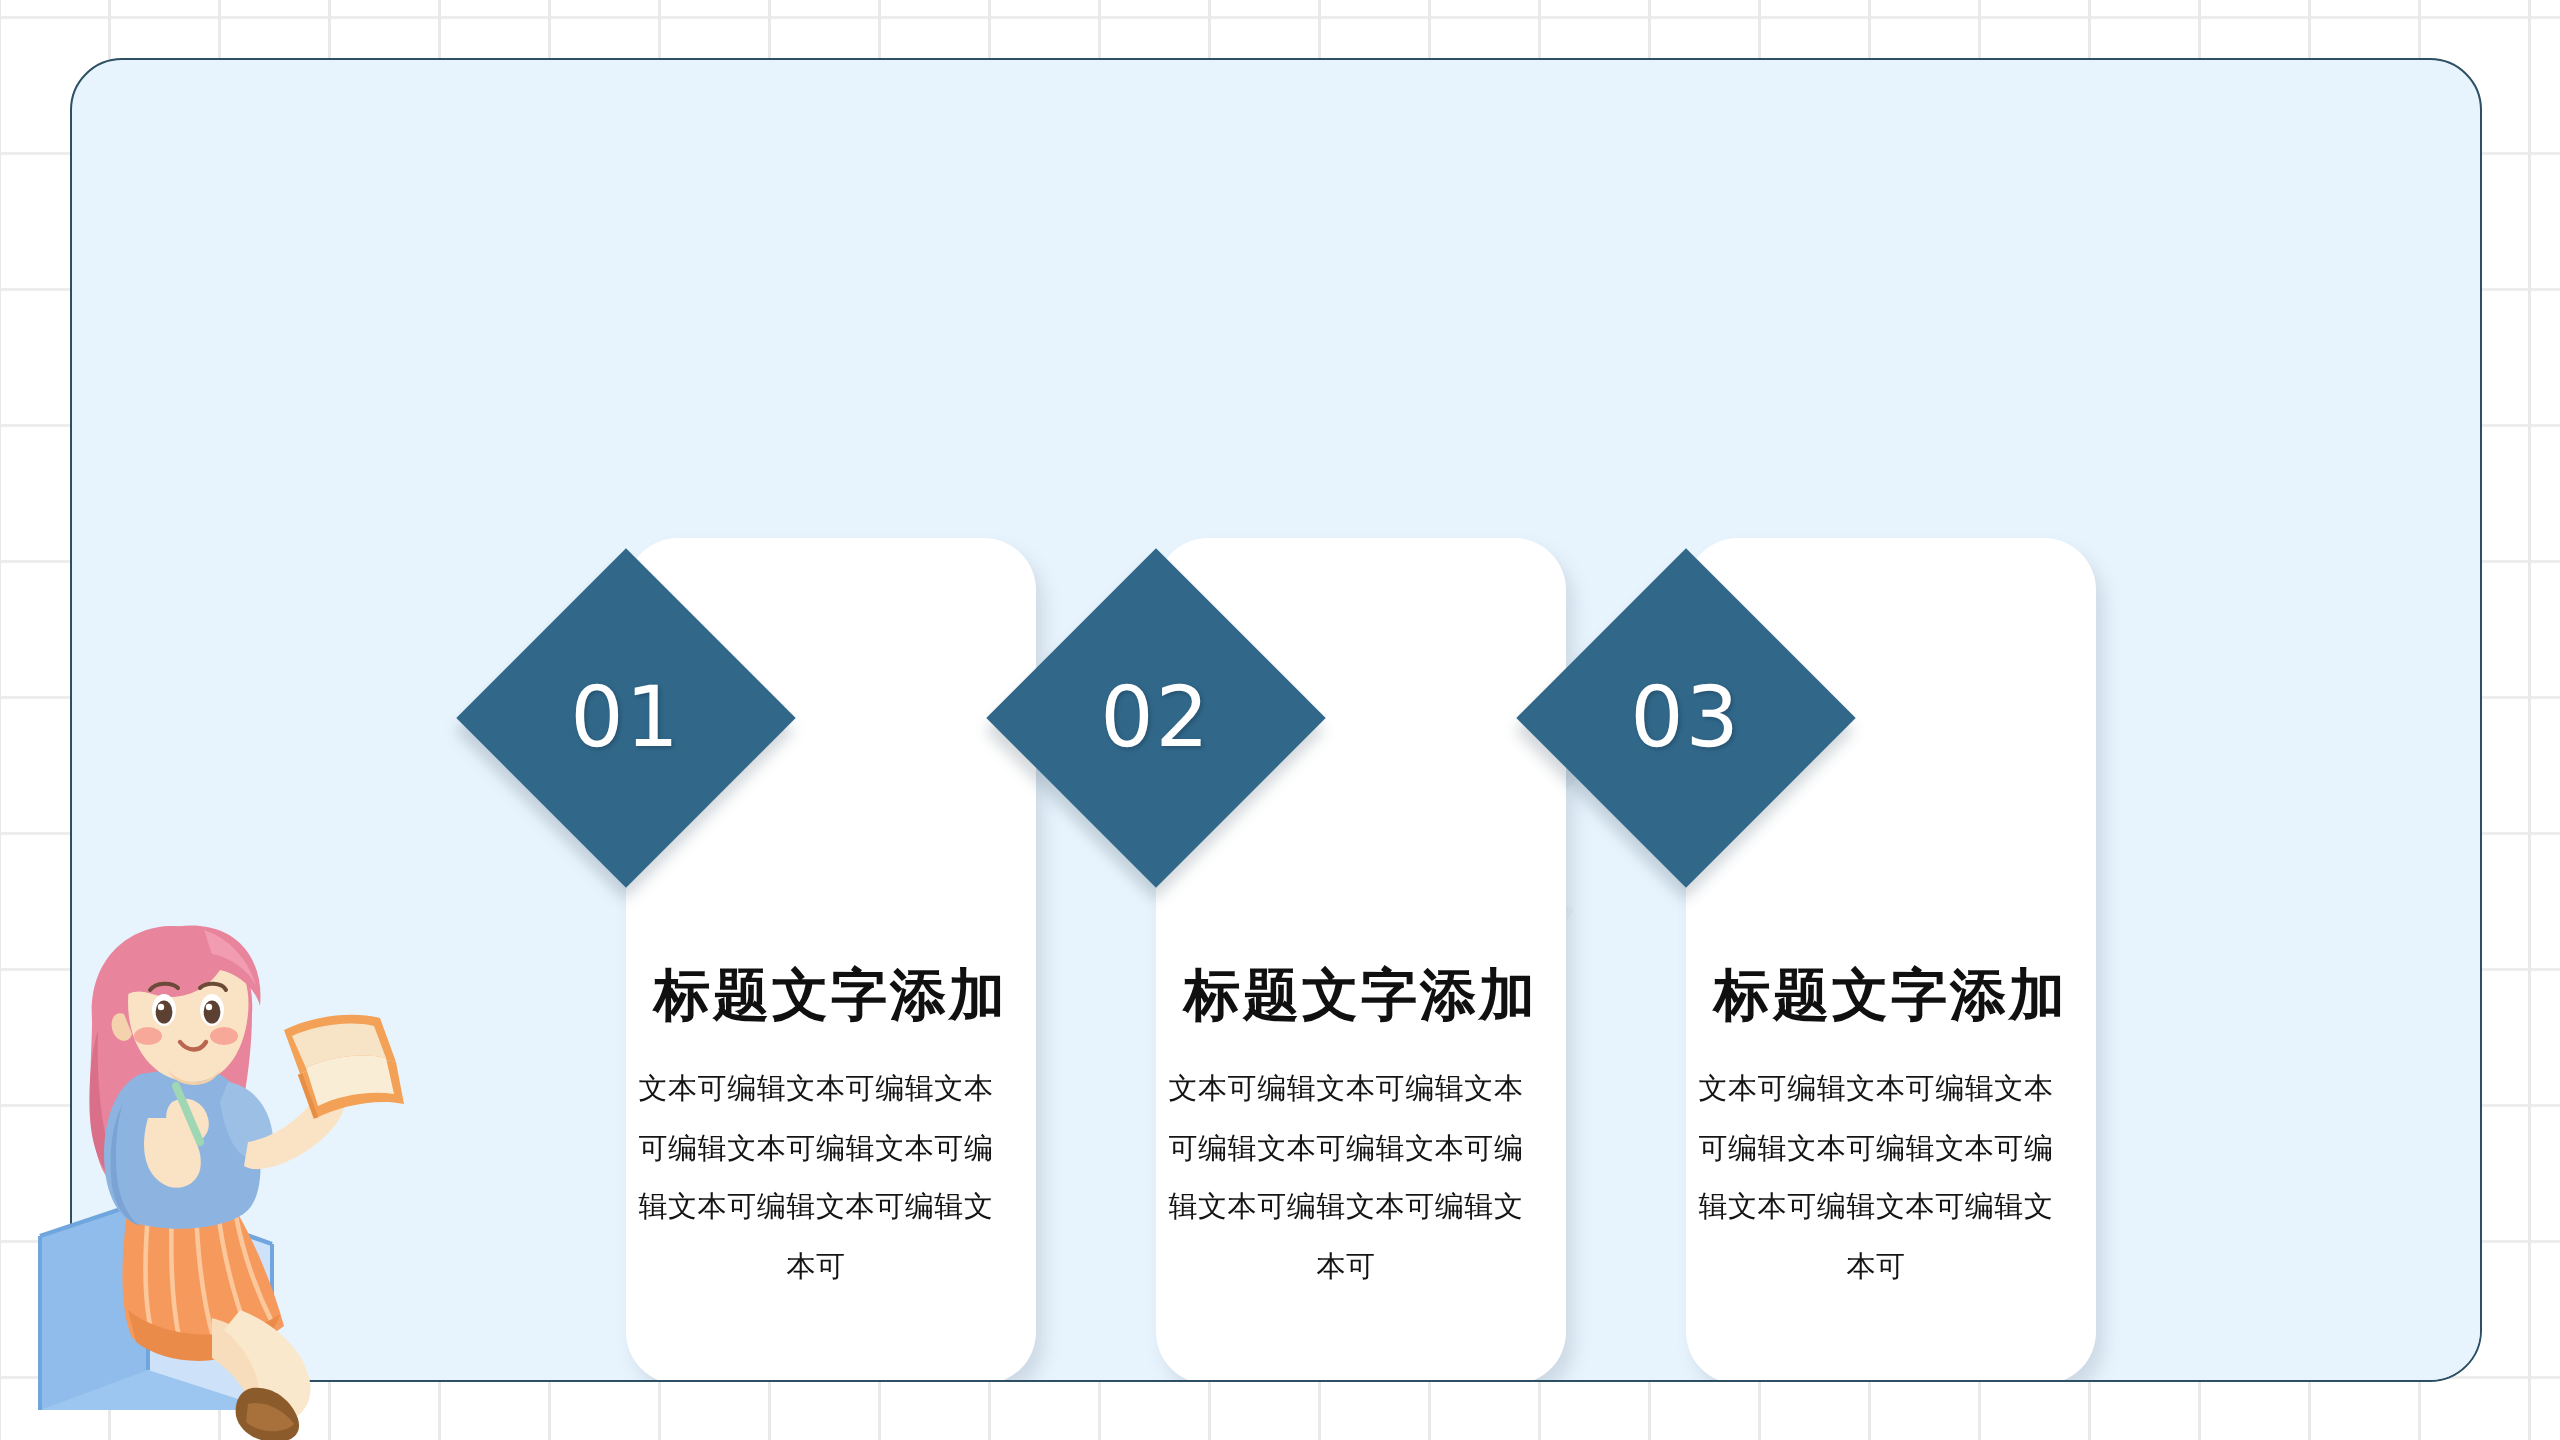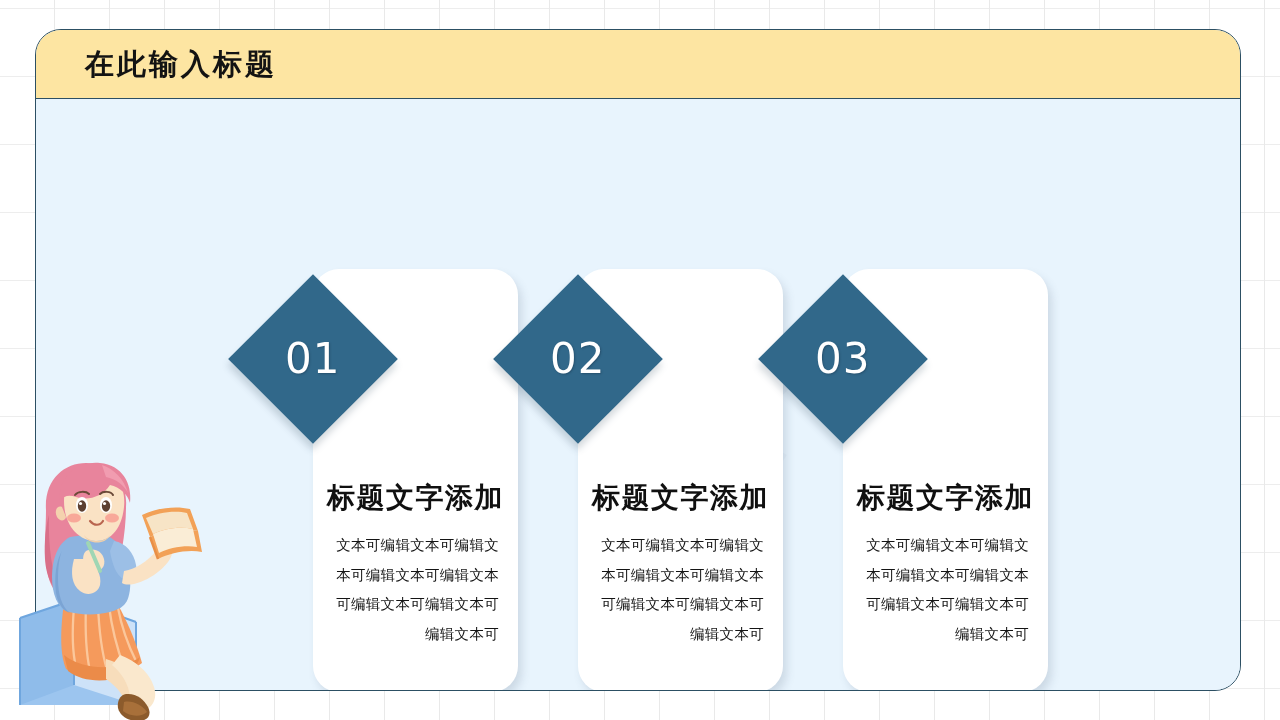--- a/index.html
+++ b/index.html
@@ -112,22 +112,22 @@
     left:0;right:0;top:210px;
     text-align:center;
     font-size:28px;
     font-weight:bold;
     color:#101010;
     letter-spacing:1.5px;
     font-family:"DejaVu Serif", serif;
   }
   .card-text{
     position:absolute;
-    left:19px;right:19px;top:262px;
-    text-align:right;
+    left:4px;right:19px;top:262px;
+    text-align:center;
     font-size:14.5px;
     line-height:2.05;
     color:#141414;
     letter-spacing:0.3px;
     font-family:"DejaVu Serif", serif;
   }
 
   
   #girl-illustration{
     position:absolute;
@@ -136,23 +136,20 @@
     pointer-events:none;
   }
 </style>
 </head>
 <body>
 
 <div id="grid-background"></div>
 
 <div id="slide-panel">
 
-  <div id="panel-header">
-    <div id="panel-title">在此输入标题</div>
-  </div>
 
   <div id="panel-body">
 
     <div id="watermark">办公资源</div>
 
     <div id="cards-row">
 
       <div class="card">
         <div class="card-number-badge">
           <span class="card-number-text">01</span>

